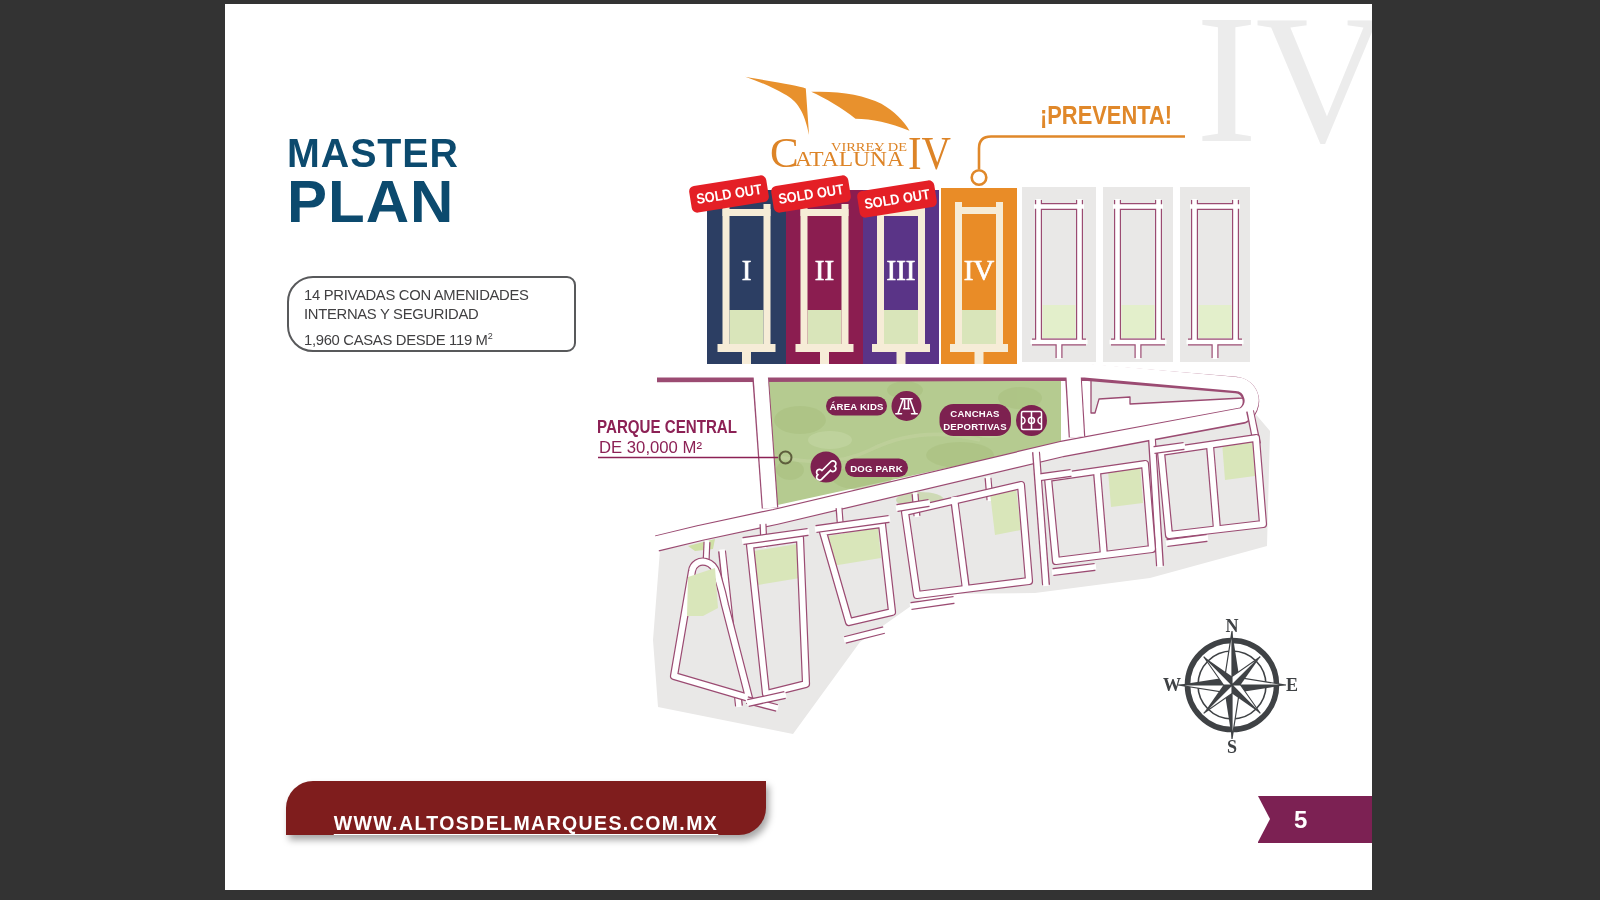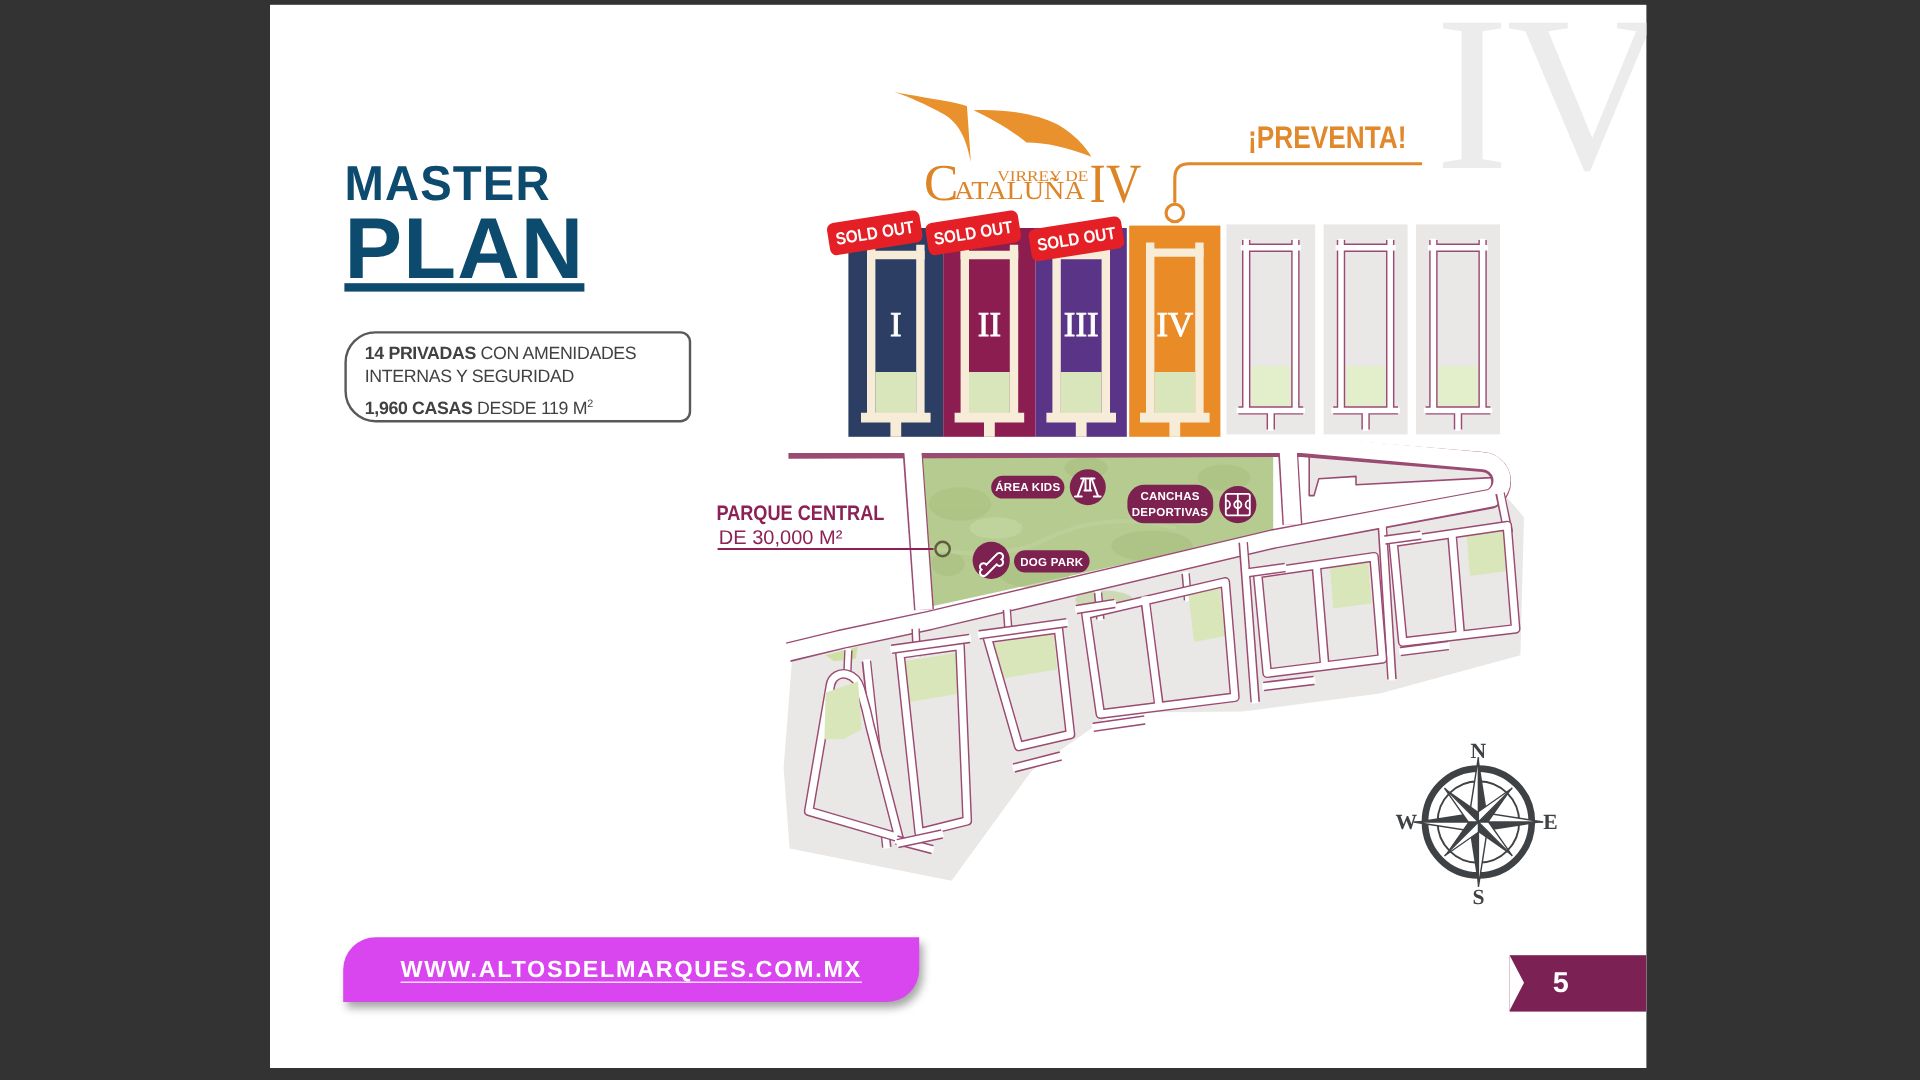--- a/index.html
+++ b/index.html
@@ -3,29 +3,29 @@
 <meta charset="utf-8">
 <style>
   html,body{margin:0;padding:0;}
   body{width:1600px;height:900px;background:#333333;position:relative;overflow:hidden;
        font-family:"Liberation Sans", sans-serif;}
   .page{position:absolute;left:225px;top:4px;width:1147px;height:886px;background:#ffffff;overflow:hidden;}
   .wm{position:absolute;right:-15px;top:-18.5px;font-family:"Liberation Serif",serif;
       font-size:185px;line-height:1;color:#ececec;font-weight:normal;letter-spacing:-2px;}
   .master{position:absolute;left:62px;top:129px;color:#0c4a6e;font-weight:bold;line-height:1;}
   .master .l1{font-size:41px;letter-spacing:1px;transform:scaleX(.96);transform-origin:left top;}
-  .master .l2{font-size:72px;letter-spacing:1px;margin-top:-2px;text-decoration:underline;}
+  .master .l2{font-size:60px;letter-spacing:1px;margin-top:-2px;}
   .infobox{position:absolute;left:62px;top:272px;width:270px;height:64px;
      border:2px solid #58595b;border-radius:26px 9px 9px 26px / 26px 9px 9px 26px;
      padding:8px 0 0 15px;color:#414042;font-size:14.8px;letter-spacing:-0.3px;line-height:1.3;}
-  .infobox .b{font-weight:bold;}
+  .infobox .b{font-weight:normal;}
   .infobox .row2{margin-top:7px;}
-  .webbar{position:absolute;left:61px;top:777px;width:480px;height:54px;background:#d946ef;
+  .webbar{position:absolute;left:61px;top:777px;width:480px;height:54px;background:#7f1d1d;
      border-radius:27px 0 27px 0;box-shadow:3px 5px 7px rgba(0,0,0,0.35);
-     display:flex;align-items:center;justify-content:center;}
+     display:flex;align-items:flex-end;justify-content:center;}
   .webbar span{color:#ffffff;font-weight:bold;font-size:19.5px;letter-spacing:1.4px;
      text-decoration:underline;text-underline-offset:4px;}
   .ribbon{position:absolute;left:1033px;top:792px;width:114px;height:47px;background:#7c2153;}
   .ribbon:before{content:"";position:absolute;left:0;top:0;width:0;height:0;
      border-top:23.5px solid transparent;border-bottom:23.5px solid transparent;
      border-left:12px solid #ffffff;}
   .ribbon span{position:absolute;left:36px;top:10px;color:#fff;font-weight:bold;font-size:24px;}
 </style>
 </head>
 <body>

